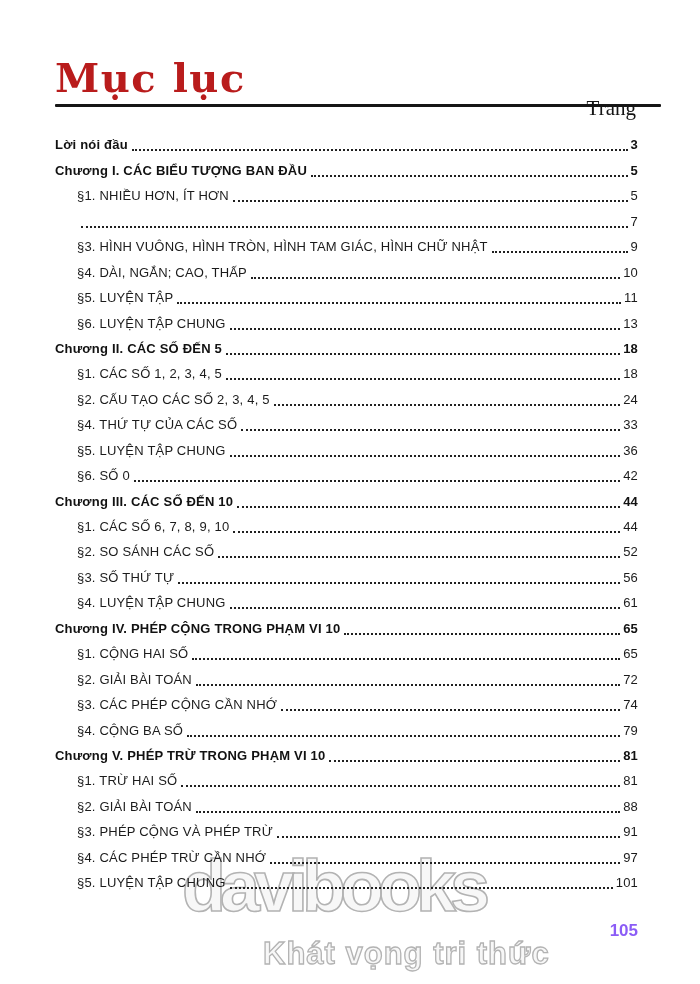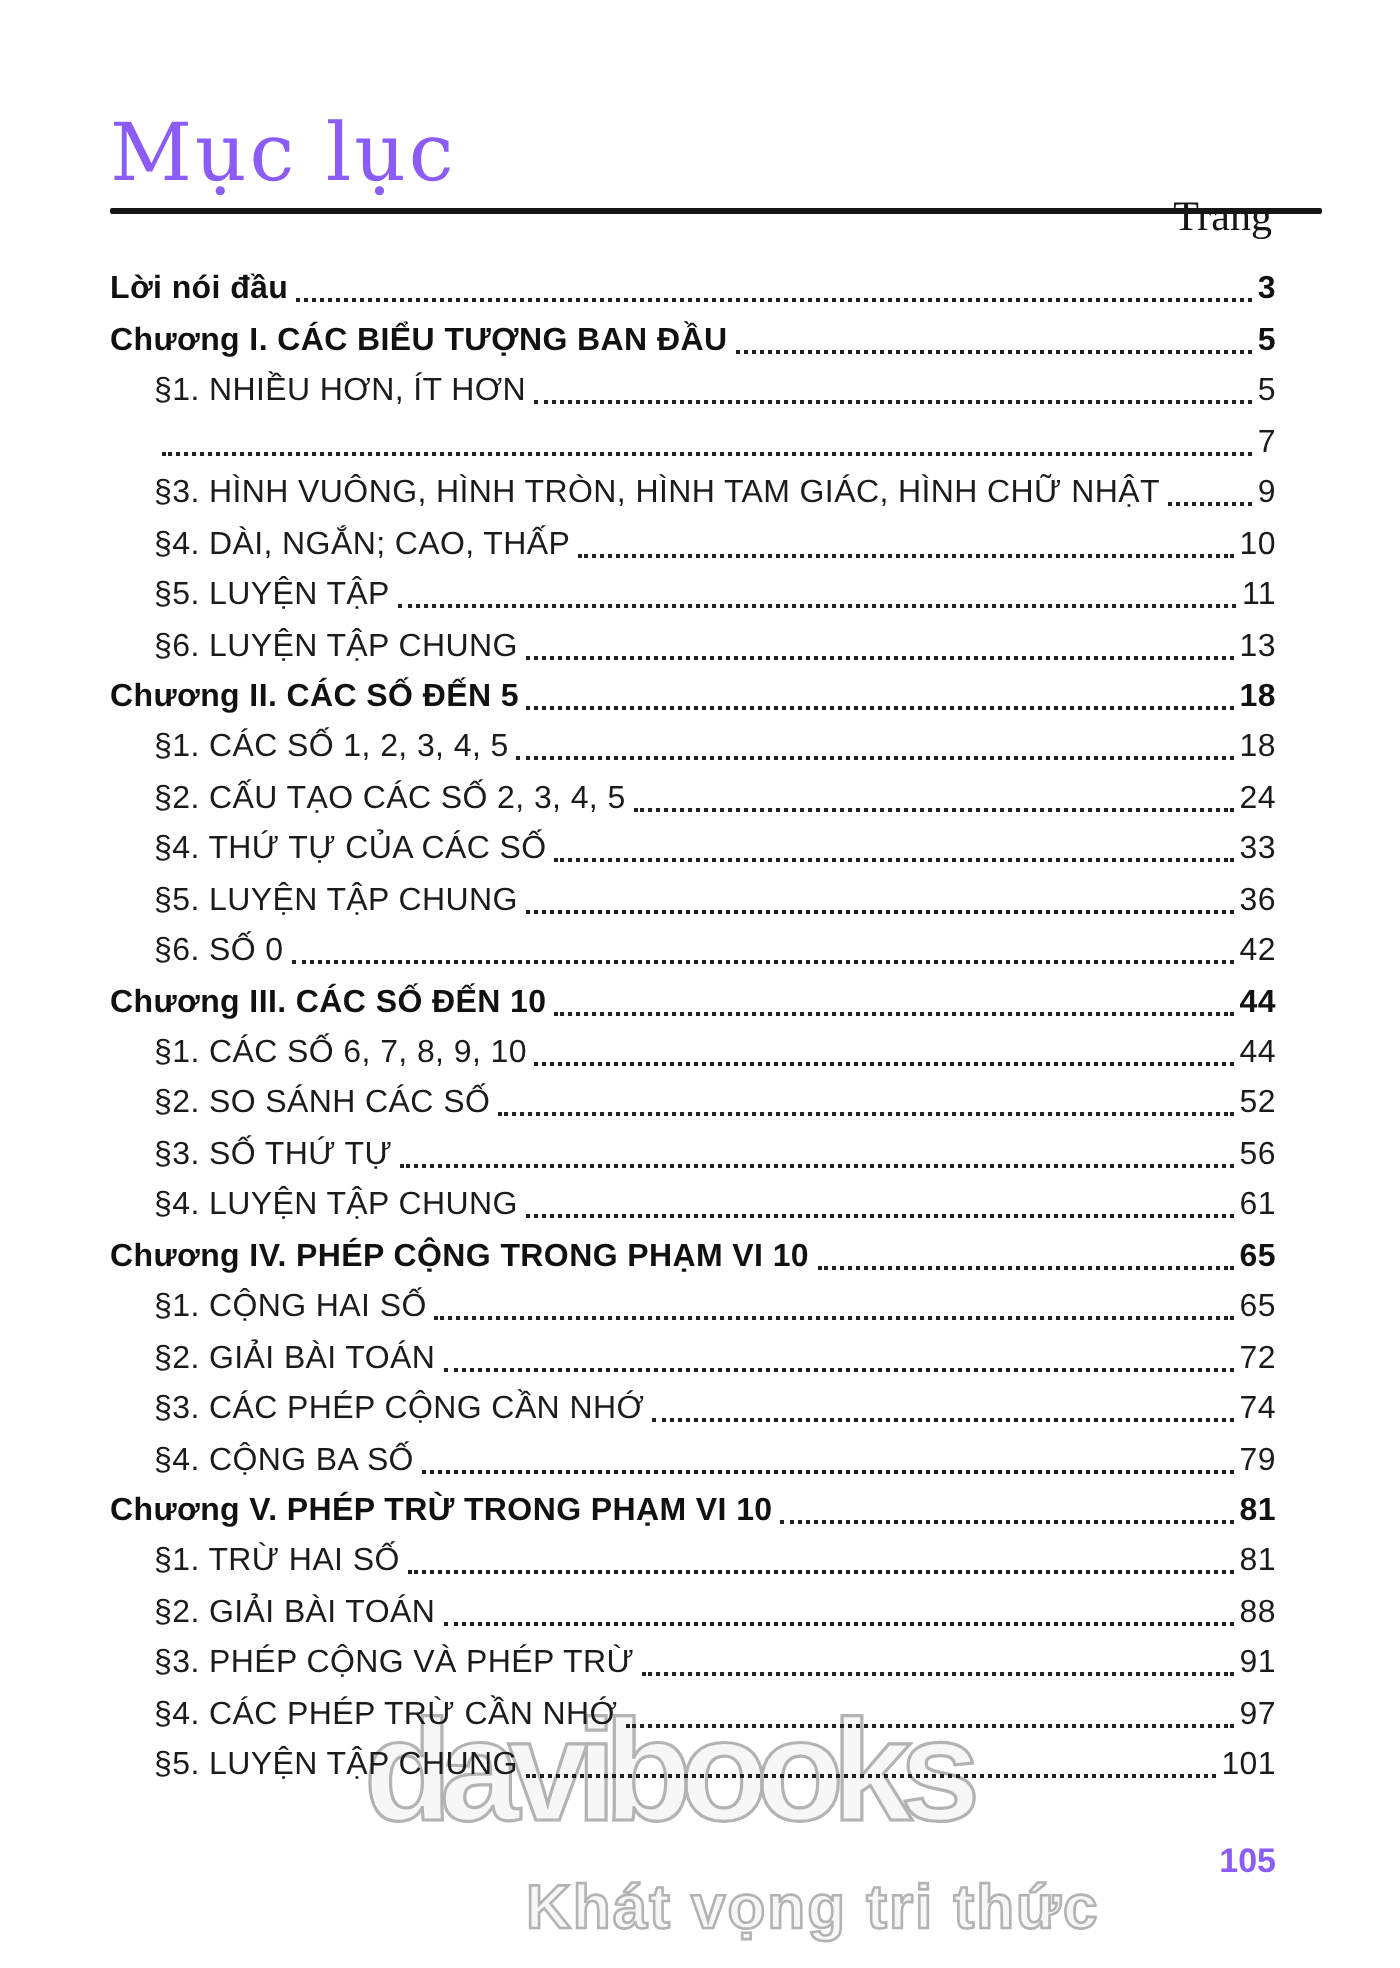--- a/index.html
+++ b/index.html
@@ -32,39 +32,39 @@
     font-size: 31px; font-weight: 700; letter-spacing: 1px;
     color: rgba(0,0,0,0.03);
     -webkit-text-stroke: 1.3px #b3b3b3;
     white-space: nowrap;
   }
   
   .content { position: absolute; inset: 0; z-index: 1; }
   .doc-title {
     position: absolute; left: 55px; top: 54px;
     font-family: "DejaVu Serif", serif;
-    font-weight: 400; font-size: 40px; letter-spacing: 1.5px;
-    color: #8b5cf6;
+    font-weight: 700; font-size: 40px; letter-spacing: 1.5px;
+    color: #b91c1c;
   }
   .title-rule {
     position: absolute; left: 55px; top: 104px;
     width: 606px; height: 3px; background: #161616; border-radius: 1px;
   }
   .col-header {
     position: absolute; top: 96px; right: 64px;
     font-family: "Liberation Serif", serif;
     font-size: 21px; color: #151515; text-align: center;
   }
   .toc {
     position: absolute; left: 55px; right: 62px; top: 131px;
   }
   .row {
     display: flex; align-items: flex-end;
     height: 25.45px;
-    font-size: 16px; letter-spacing: 0.2px;
+    font-size: 13px; letter-spacing: 0.2px;
     white-space: nowrap; color: #1b1b1b; justify-content: center;
   }
   .row .lbl { line-height: 23px; flex: 0 0 auto; }
   .row .leader {
     flex: 1 1 auto; min-width: 5px;
     border-bottom: 2.4px dotted #202020;
     margin: 0 3px 5px 4px;
   }
   .row .pg { line-height: 23px; flex: 0 0 auto; text-align: right; }
   .row.bold { font-weight: 700; color: #111; }

